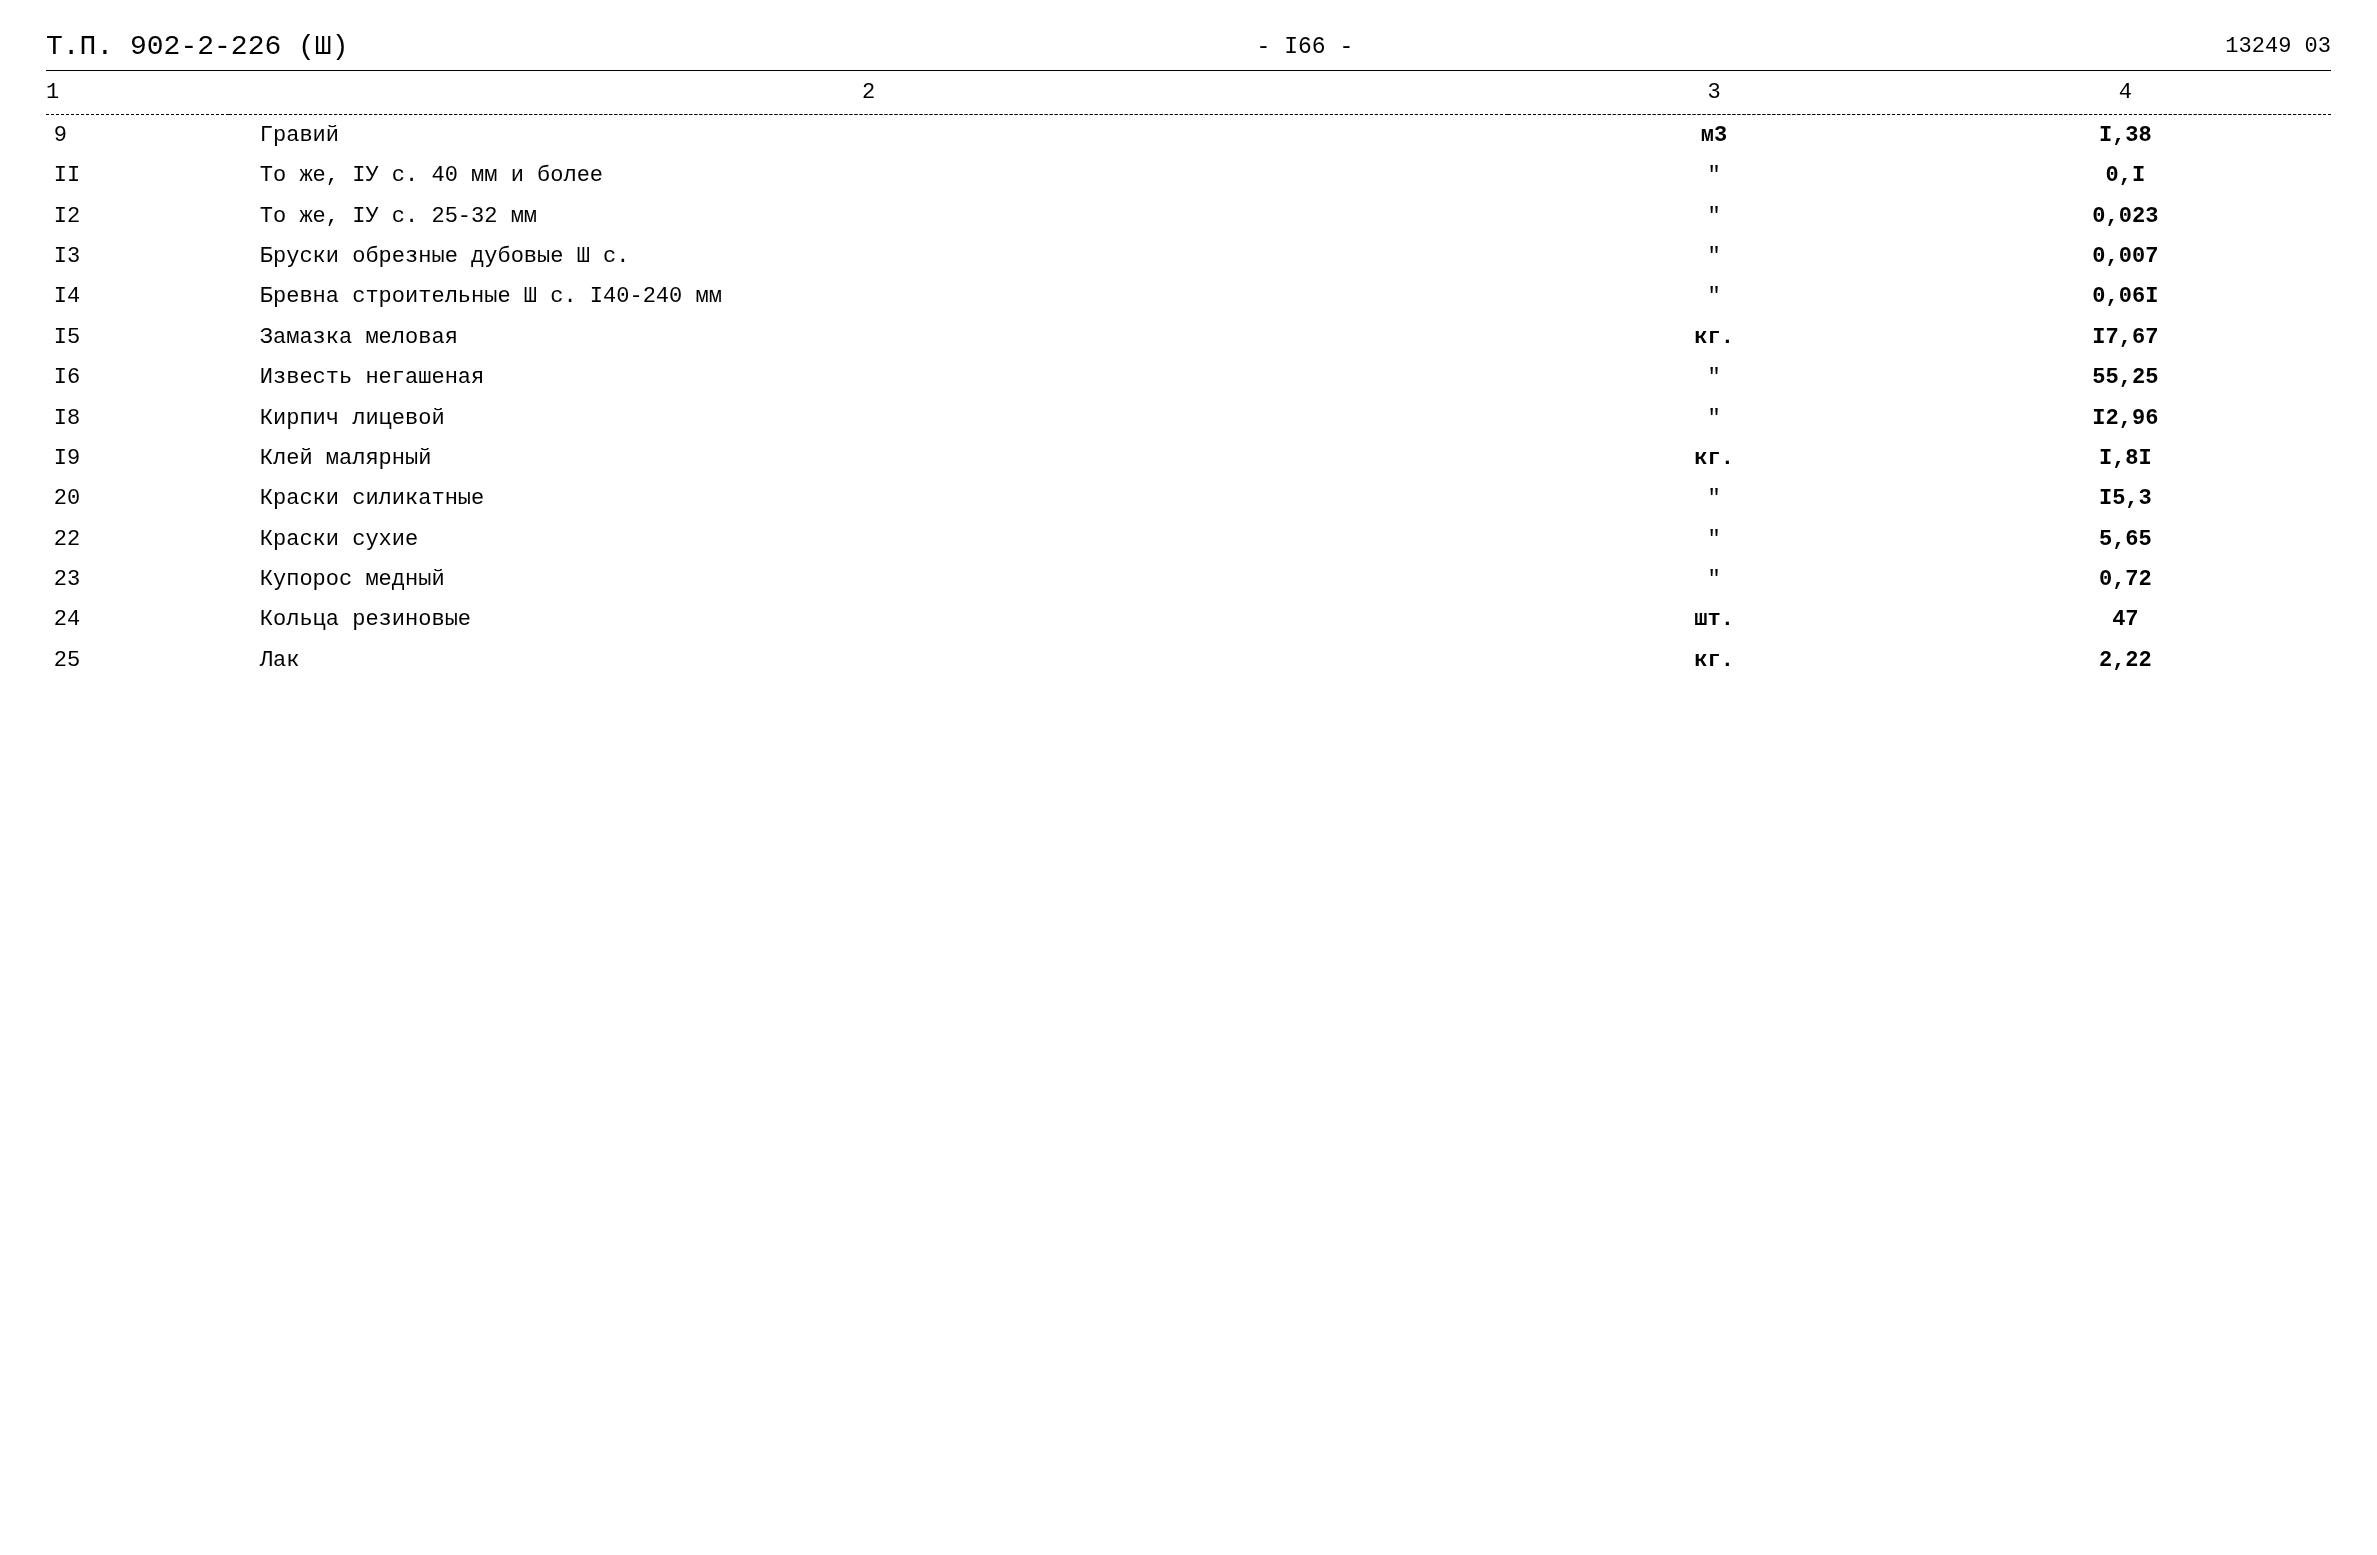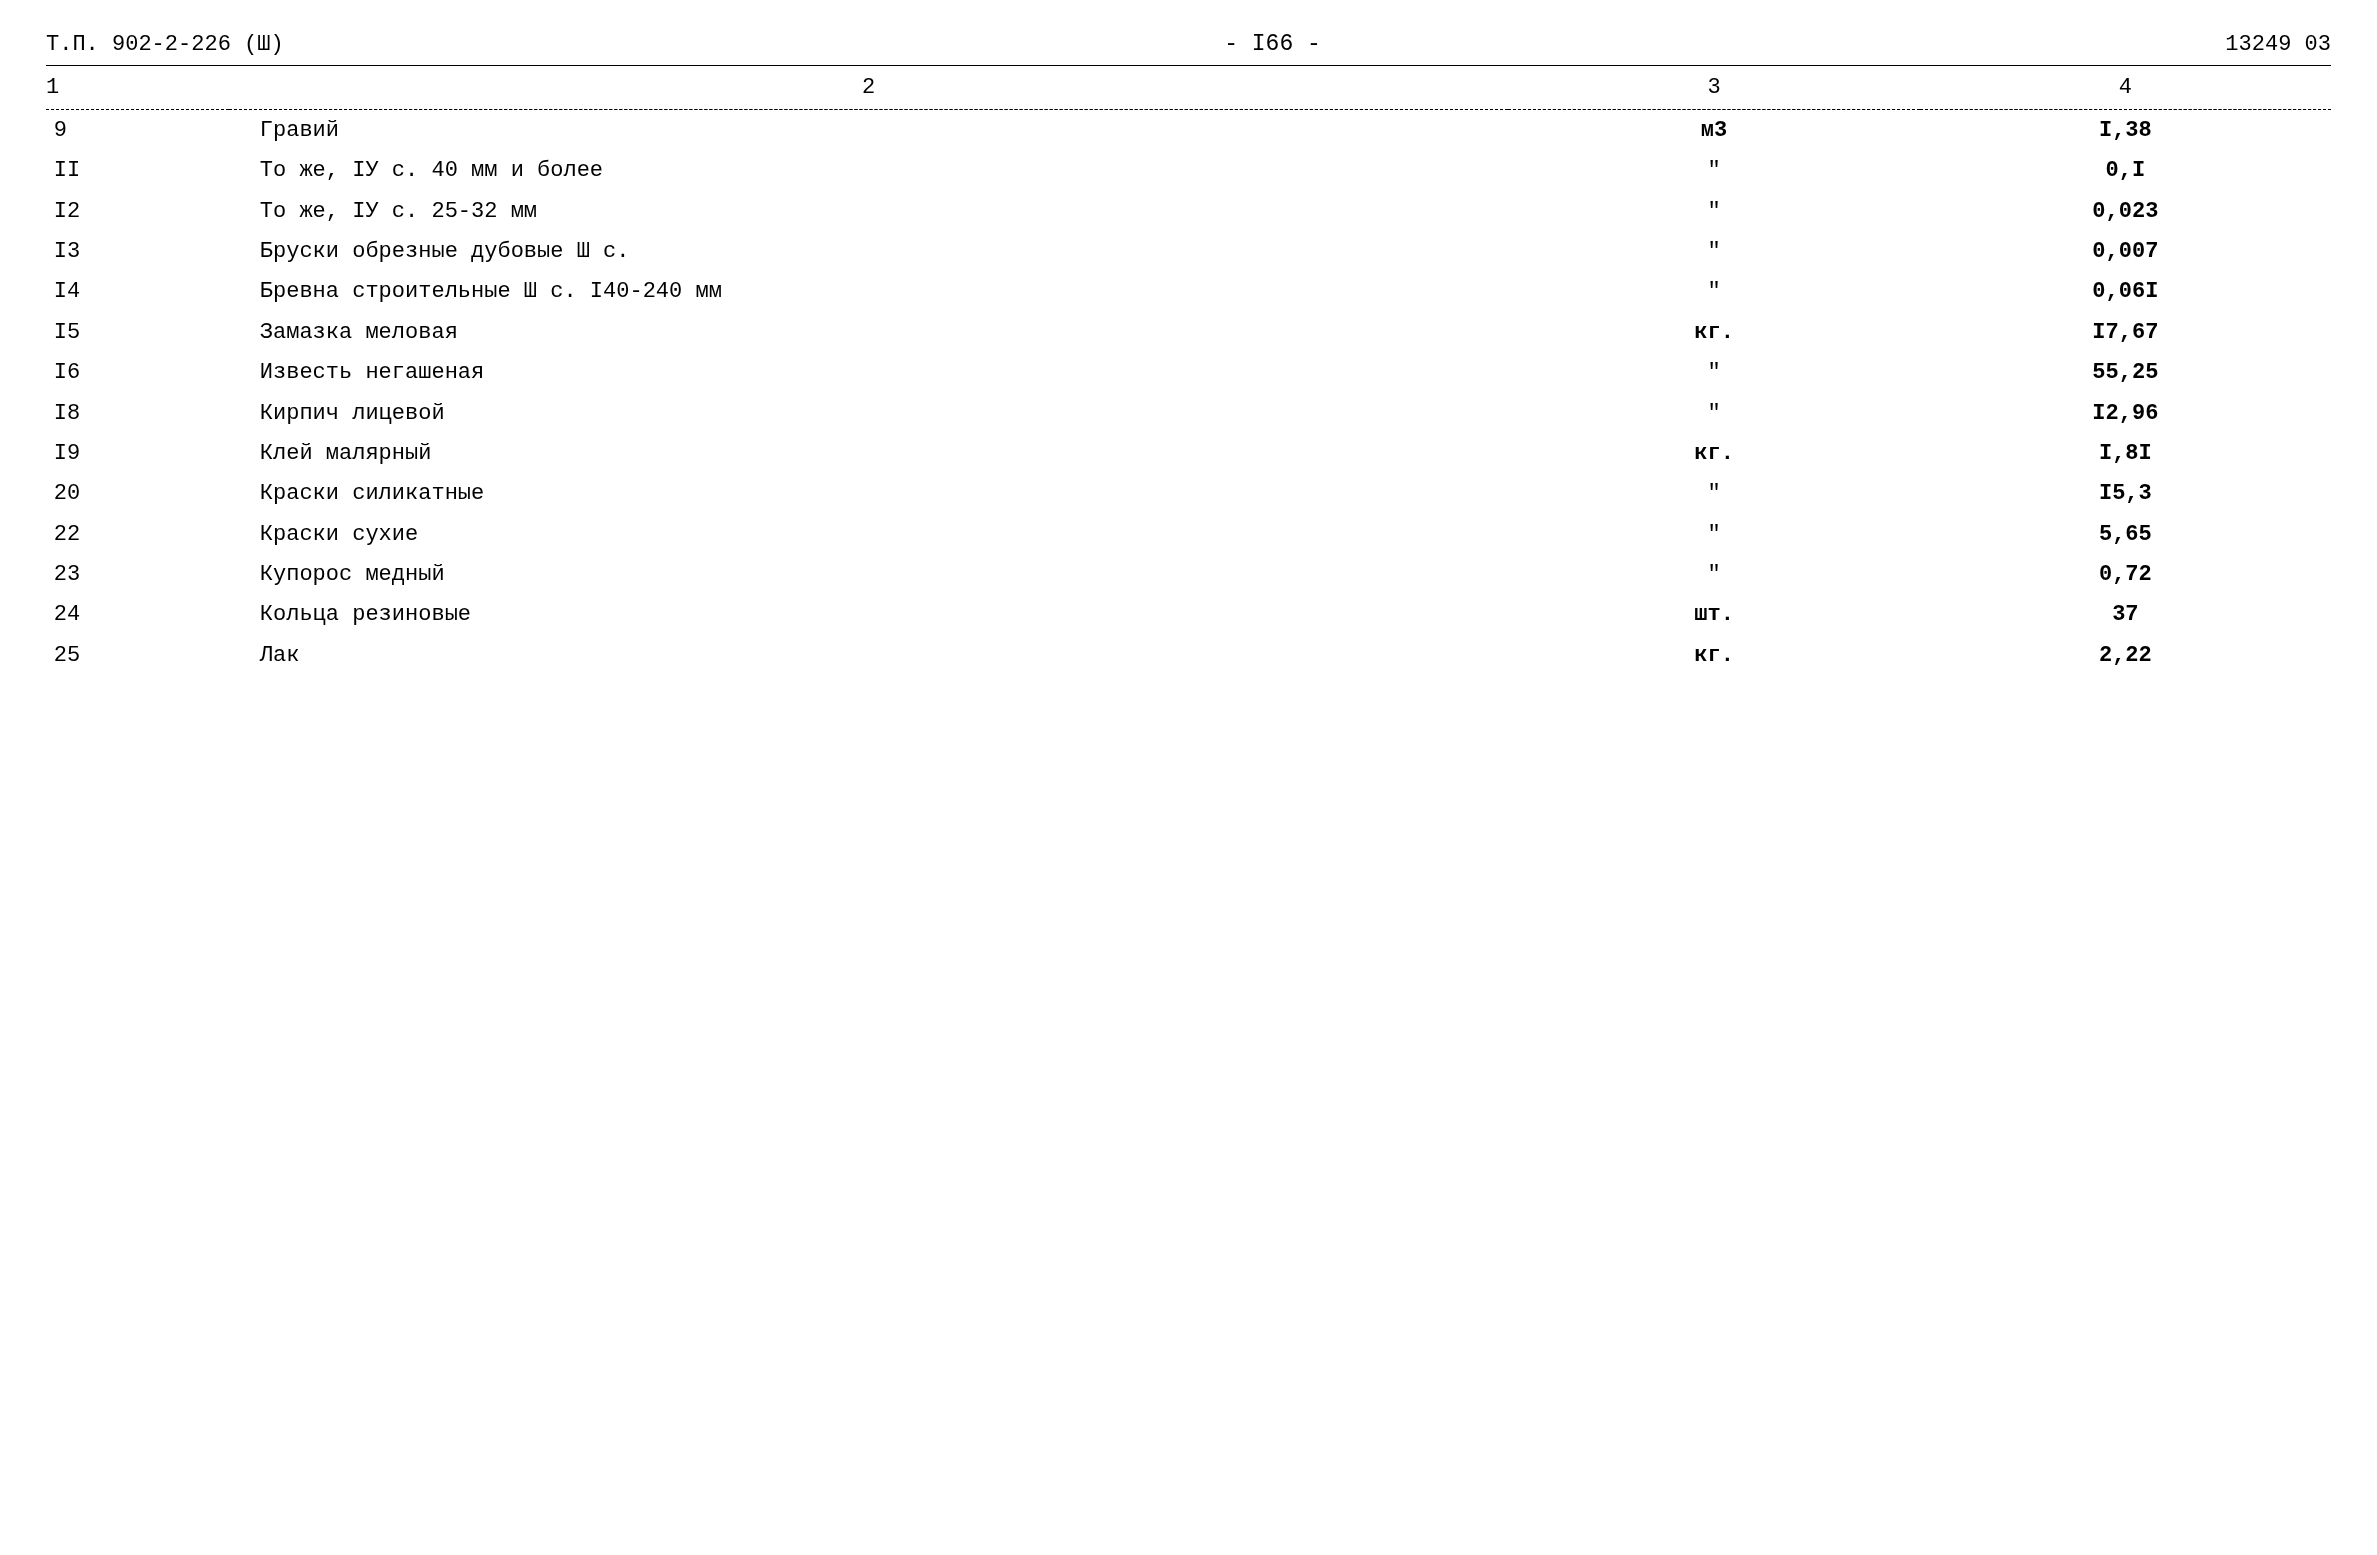--- a/index.html
+++ b/index.html
@@ -19,21 +19,21 @@
     }
 
     .header {
       display: flex;
       justify-content: space-between;
       align-items: center;
       margin-bottom: 7.7px;
     }
 
     .header-left {
-      font-size: 22px;
+      font-size: 28px;
       font-weight: normal;
     }
 
     .header-center {
       font-size: 23px;
       margin-left: 36px;
     }
 
     .header-right {
       font-size: 22px;
@@ -182,21 +182,21 @@
         <tr>
           <td class="num">23</td>
           <td class="desc">Купорос медный</td>
           <td class="unit" style="font-weight: normal;">"</td>
           <td class="val">0,72</td>
         </tr>
         <tr>
           <td class="num">24</td>
           <td class="desc">Кольца резиновые</td>
           <td class="unit">шт.</td>
-          <td class="val">37</td>
+          <td class="val">47</td>
         </tr>
         <tr>
           <td class="num">25</td>
           <td class="desc">Лак</td>
           <td class="unit">кг.</td>
           <td class="val">2,22</td>
         </tr>
       </tbody>
   </table>
 </div>

